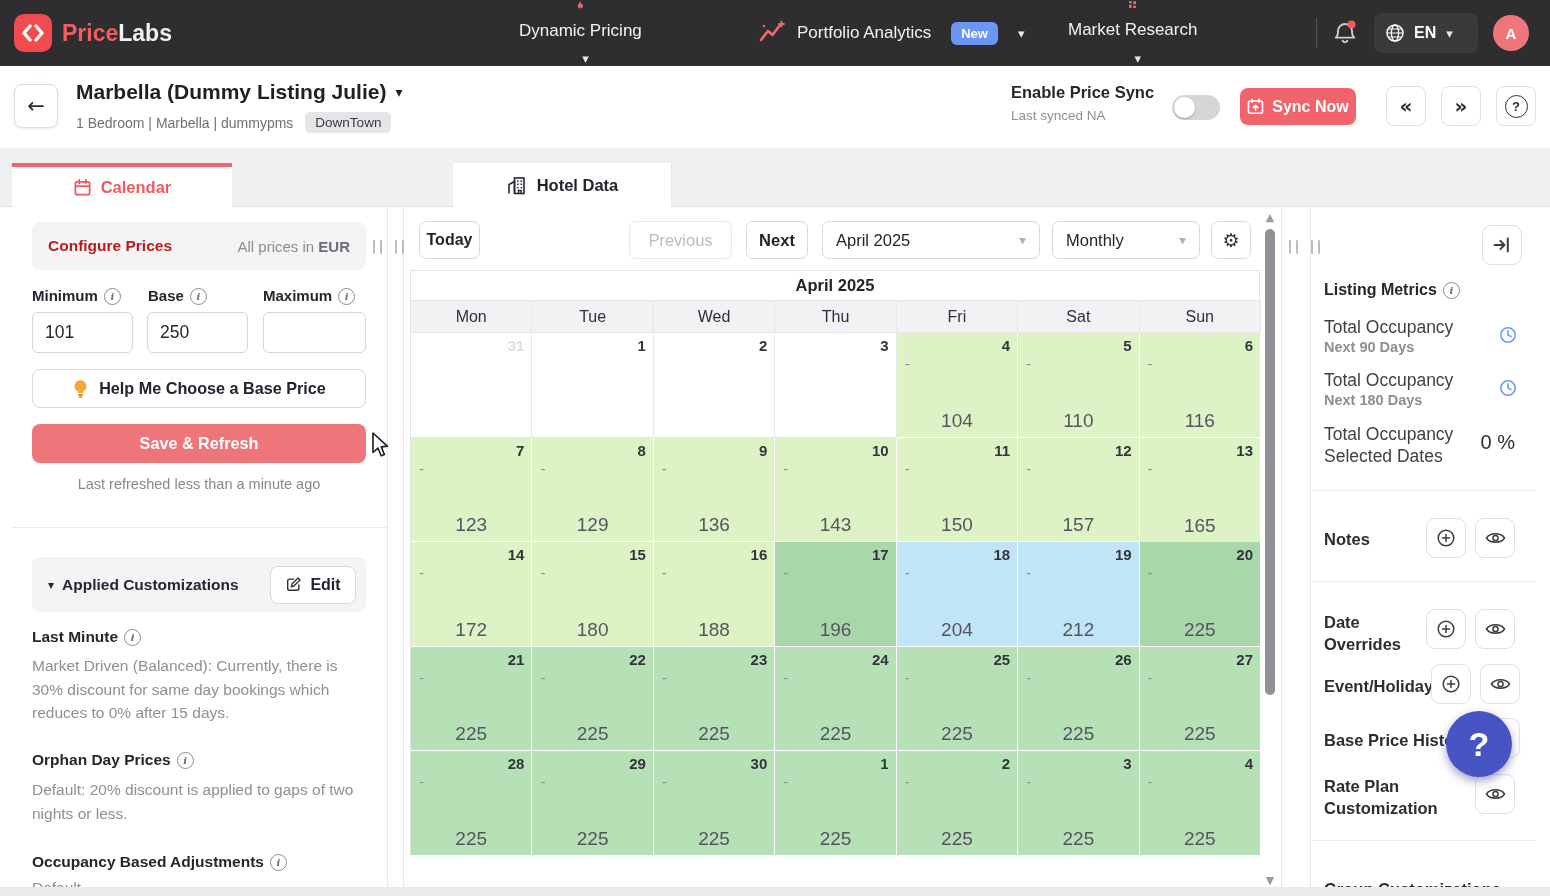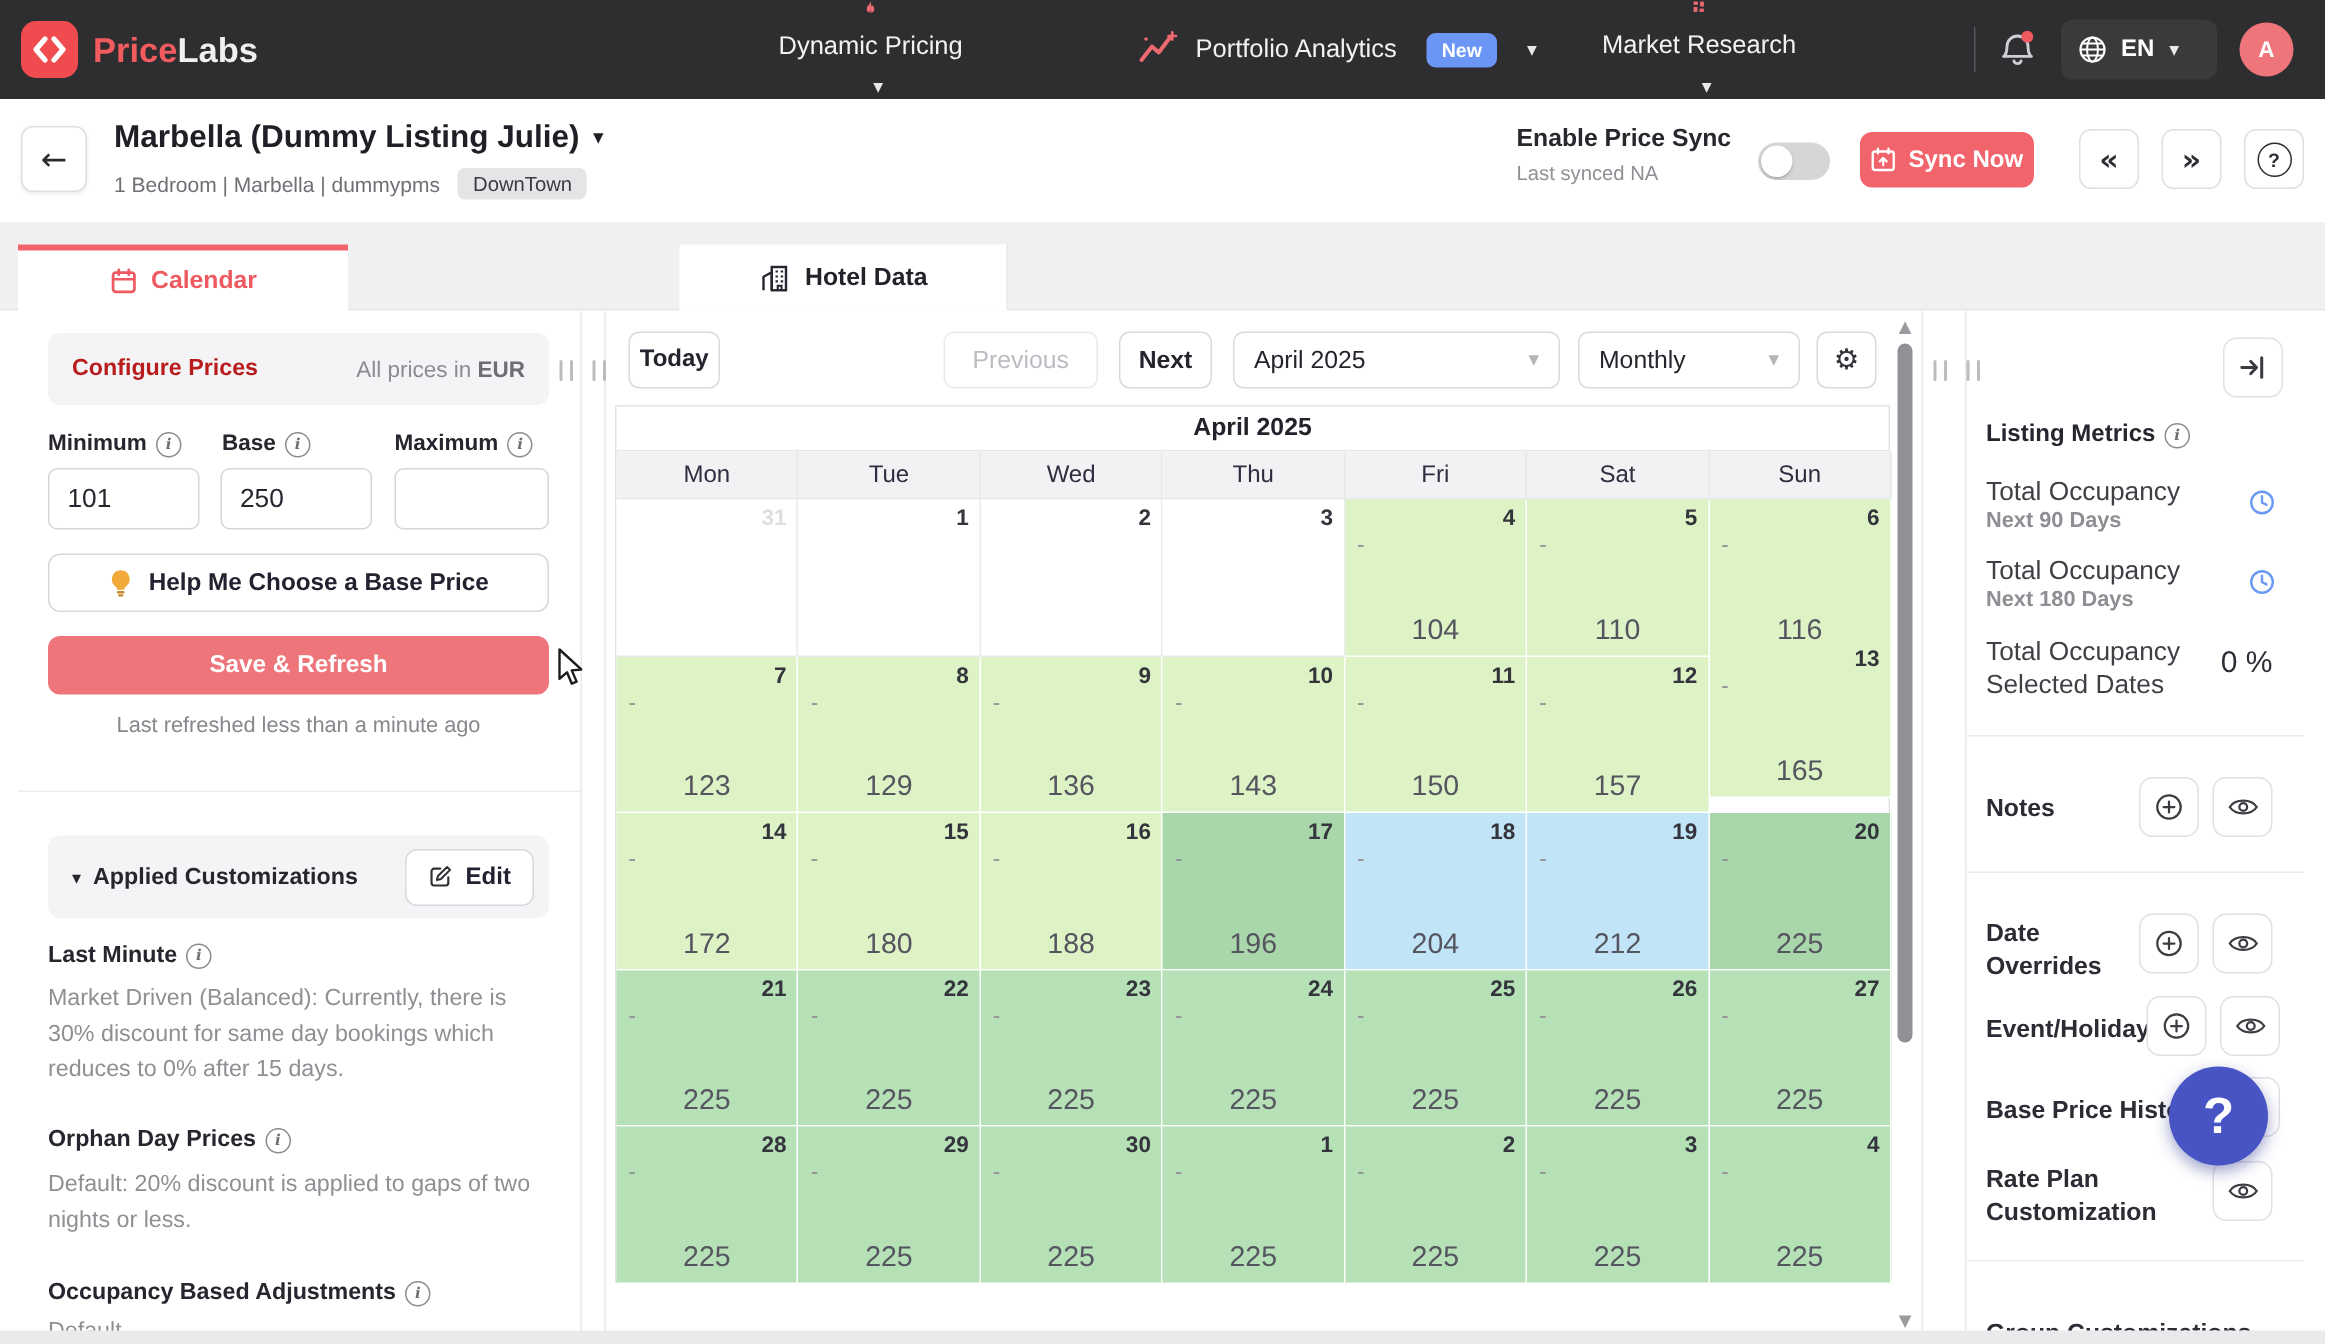--- a/index.html
+++ b/index.html
@@ -343,21 +343,21 @@
       <div class="cal-cell" style="left: 485.714px; top: 166.6px; width: 121.429px; height: 104.6px; background: rgb(221, 243, 198); border-right: 1px solid rgb(255, 255, 255); border-bottom: 1px solid rgb(255, 255, 255);">
         <span class="cal-day">11</span>
         <span class="cal-dash">-</span>
         <div class="cal-price">150</div>
       </div>
       <div class="cal-cell" style="left: 607.143px; top: 166.6px; width: 121.429px; height: 104.6px; background: rgb(221, 243, 198); border-right: 1px solid rgb(255, 255, 255); border-bottom: 1px solid rgb(255, 255, 255);">
         <span class="cal-day">12</span>
         <span class="cal-dash">-</span>
         <div class="cal-price">157</div>
       </div>
-      <div class="cal-cell" style="left: 728.571px; top: 156px; width: 121.429px; height: 104.6px; background: rgb(221, 243, 198); border-right: 1px solid rgb(255, 255, 255); border-bottom: 1px solid rgb(255, 255, 255);">
+      <div class="cal-cell" style="left: 728.571px; top: 167px; width: 121.429px; height: 104.6px; background: rgb(221, 243, 198); border-right: 1px solid rgb(255, 255, 255); border-bottom: 1px solid rgb(255, 255, 255);">
         <span class="cal-day">13</span>
         <span class="cal-dash">-</span>
         <div class="cal-price">165</div>
       </div>
       <div class="cal-cell" style="left: 0px; top: 271.2px; width: 121.429px; height: 104.6px; background: rgb(221, 243, 198); border-right: 1px solid rgb(255, 255, 255); border-bottom: 1px solid rgb(255, 255, 255);">
         <span class="cal-day">14</span>
         <span class="cal-dash">-</span>
         <div class="cal-price">172</div>
       </div>
       <div class="cal-cell" style="left: 121.429px; top: 271.2px; width: 121.429px; height: 104.6px; background: rgb(221, 243, 198); border-right: 1px solid rgb(255, 255, 255); border-bottom: 1px solid rgb(255, 255, 255);">

